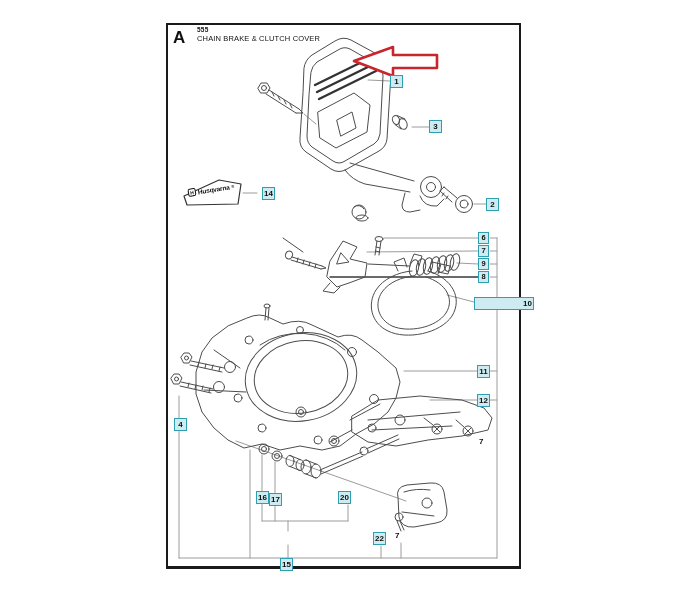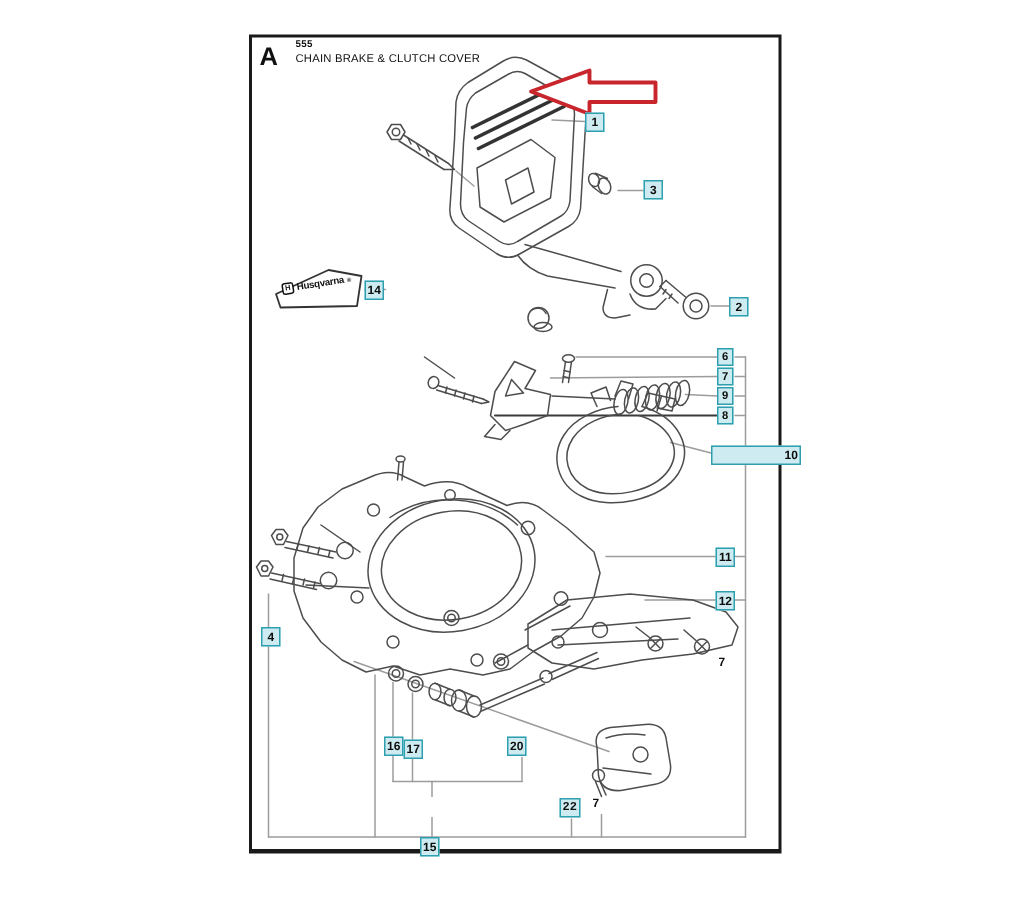--- a/index.html
+++ b/index.html
@@ -267,31 +267,31 @@
 
   <div class="logo-text">
     <span class="crown">H</span>
     <span class="brand">Husqvarna</span>
     <span class="reg">®</span>
   </div>
 
   <div class="callout" style="left:390px;top:75px;">1</div>
   <div class="callout" style="left:429px;top:120px;">3</div>
   <div class="callout" style="left:486px;top:198px;">2</div>
-  <div class="callout" style="left:243px;top:187px;">14</div>
+  <div class="callout" style="left:262px;top:187px;">14</div>
   <div class="callout sm" style="left:478px;top:232px;">6</div>
   <div class="callout sm" style="left:478px;top:245px;">7</div>
   <div class="callout sm" style="left:478px;top:258px;">9</div>
   <div class="callout sm" style="left:478px;top:271px;">8</div>
   <div class="callout" style="left:474px;top:297px;padding-left:48px;">10</div>
   <div class="callout" style="left:477px;top:365px;text-align:center;">11</div>
   <div class="callout" style="left:477px;top:394px;text-align:right;">12</div>
   <div class="callout" style="left:174px;top:418px;">4</div>
   <div class="callout" style="left:256px;top:491px;">16</div>
   <div class="callout" style="left:269px;top:493px;">17</div>
   <div class="callout" style="left:338px;top:491px;">20</div>
   <div class="callout" style="left:280px;top:531px;margin-top:27px;">15</div>
-  <div class="callout" style="left:373px;top:532px;font-family:Liberation Mono, monospace;">22</div>
+  <div class="callout" style="left:373px;top:532px;">22</div>
 
   <div class="plain-label" style="left:479px;top:437px;">7</div>
   <div class="plain-label" style="left:395px;top:531px;">7</div>
 
 </div>
 
 </body></html>

